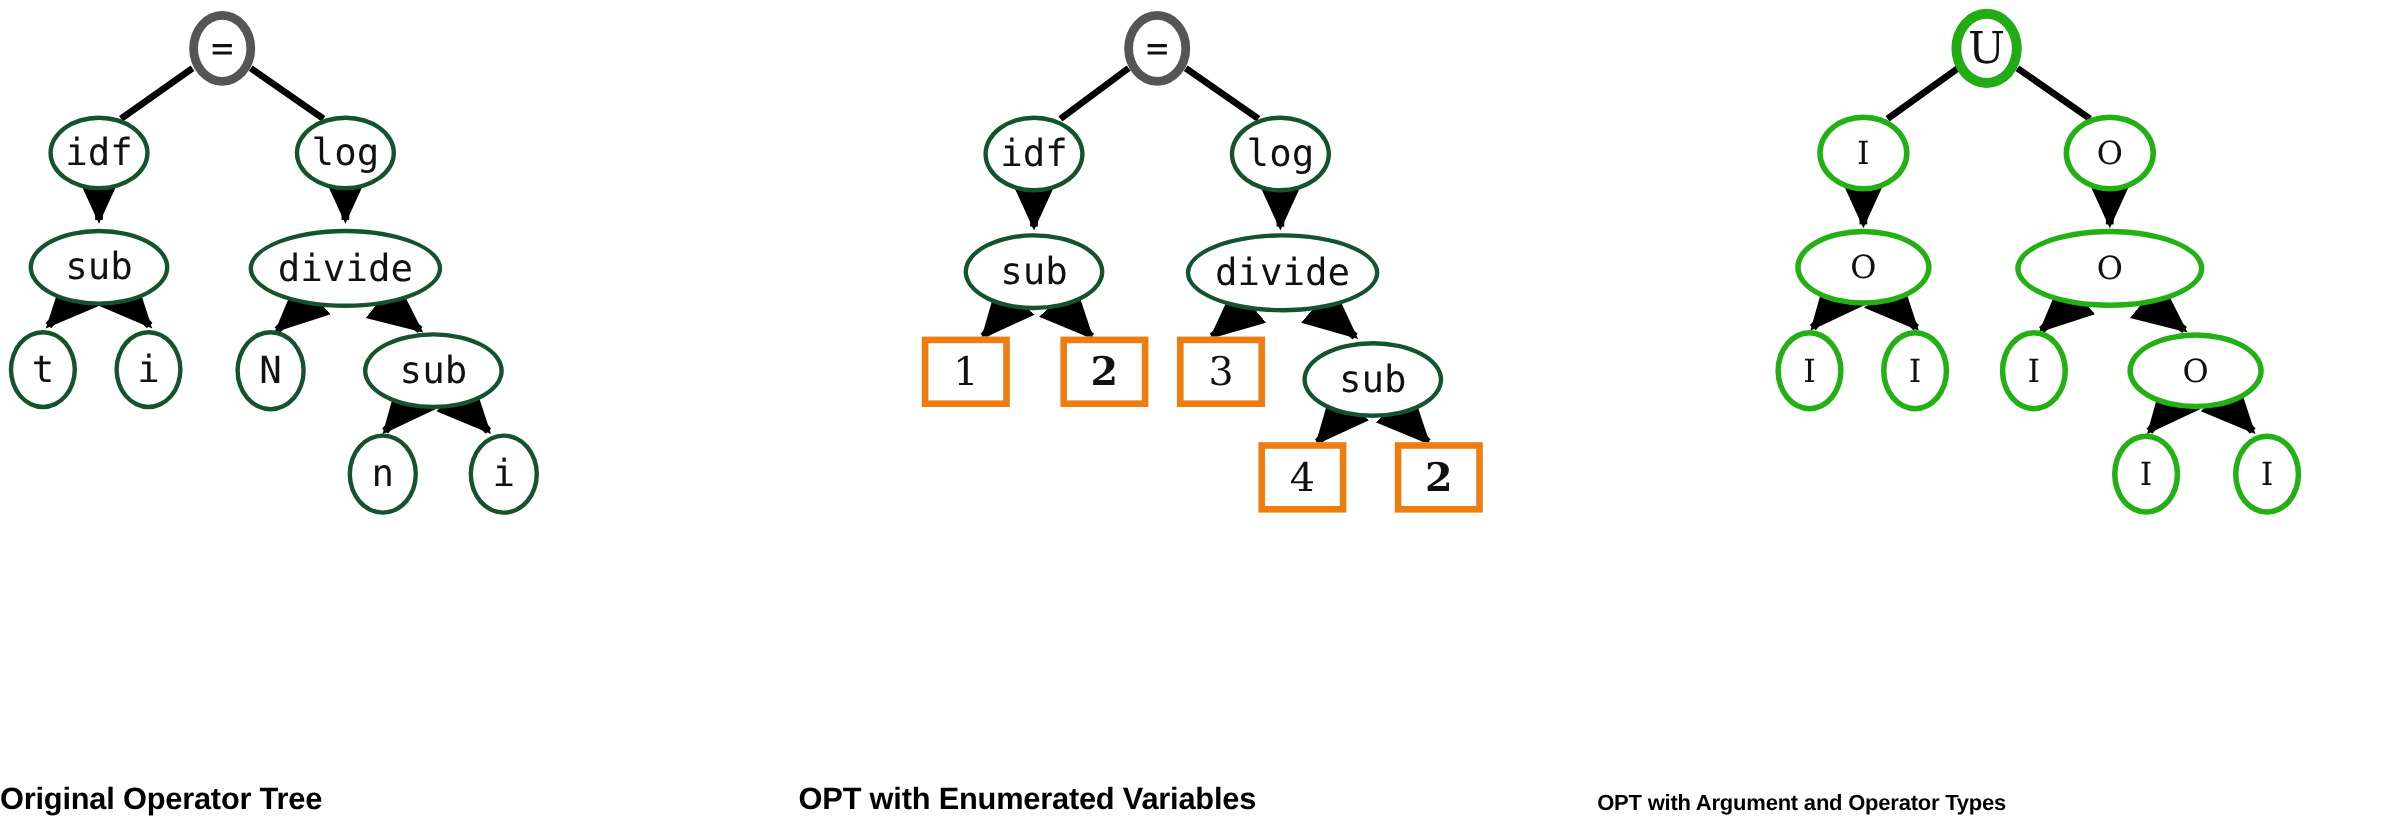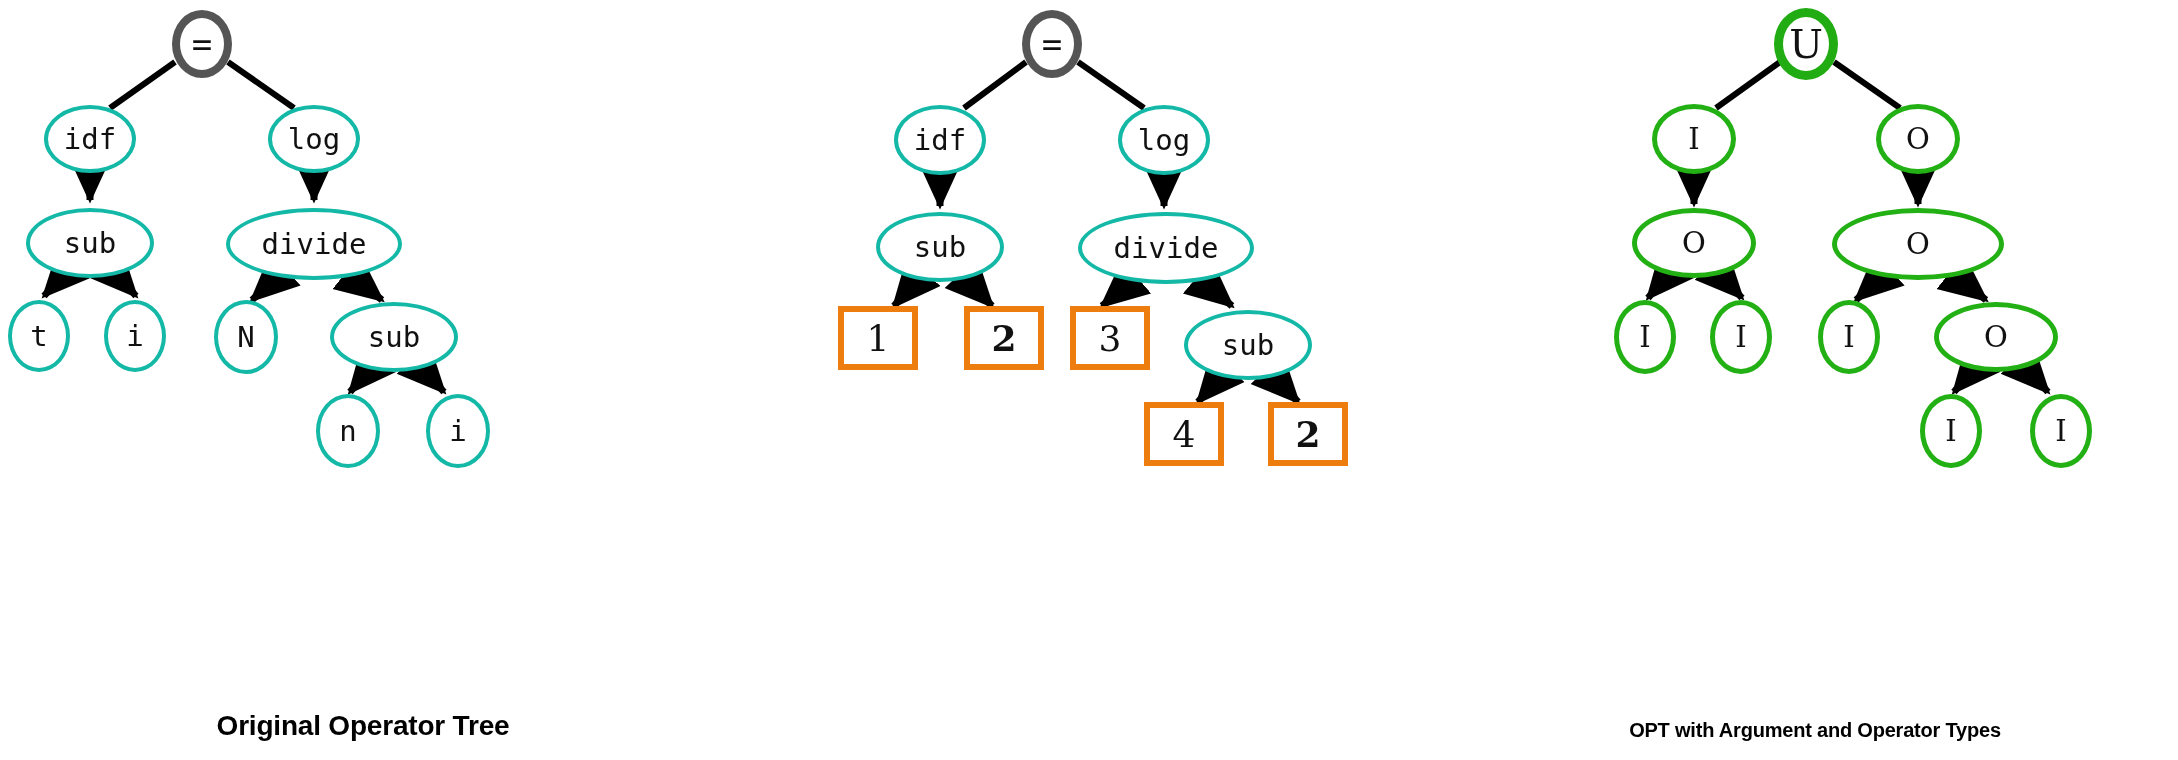--- a/index.html
+++ b/index.html
@@ -28,21 +28,21 @@
     box-sizing:border-box;
     display:flex;align-items:center;justify-content:center;
     background:#ffffff;
     border-radius:50%;
     font-family:"DejaVu Sans Mono","Liberation Mono",monospace;
     color:#111111;
     line-height:1;
     white-space:nowrap;
     z-index:2;
   }
-  .node.gray{border:4px solid #14b8a6;font-size:29px;}
+  .node.gray{border:4px solid #14532d;font-size:34px;}
   .node.gray.root{border:8px solid #555555;font-size:34px;}
   .node.green{border:5px solid #22b014;font-size:29px;
               font-family:"DejaVu Serif","Liberation Serif",serif;}
   .node.green.root{border:9px solid #20ac12;font-size:40px;}
 
   
   .boxleaf{
     position:absolute;
     box-sizing:border-box;
     display:flex;align-items:center;justify-content:center;
@@ -54,21 +54,21 @@
     color:#111111;
     z-index:2;
   }
   .boxleaf.bold{font-weight:bold;}
 
   
   .caption{
     position:absolute;
     bottom:18px;
     width:726px;
-    text-align:center;
+    text-align:left;
     font-family:"Liberation Sans", sans-serif;
     font-weight:bold;
     font-size:28px;
     color:#000000;
     letter-spacing:-0.2px;
   }
   #caption-3{font-size:20px;}
 </style>
 </head>
 <body>
@@ -150,20 +150,21 @@
       <div class="node gray" style="left:352px;top:212px;width:176px;height:72px;">divide</div>
 
       <div class="boxleaf" style="left:112px;top:306px;width:80px;height:64px;">1</div>
       <div class="boxleaf bold" style="left:238px;top:306px;width:80px;height:64px;">2</div>
       <div class="boxleaf" style="left:344px;top:306px;width:80px;height:64px;">3</div>
       <div class="node gray" style="left:458px;top:310px;width:128px;height:70px;">sub</div>
 
       <div class="boxleaf" style="left:418px;top:402px;width:80px;height:64px;">4</div>
       <div class="boxleaf bold" style="left:542px;top:402px;width:80px;height:64px;">2</div>
     </div>
+    <div class="caption" id="caption-2">OPT with Enumerated Variables</div>
   </div>
 
   <div class="panel" id="panel-3">
     <div class="tree-area">
       <svg class="edges" viewBox="0 0 726 680">
         <defs>
           <marker id="ah3" markerWidth="9" markerHeight="9" refX="6.5" refY="3.2" orient="auto">
             <path d="M0,0 L7,3.2 L0,6.4 z" fill="#000000"></path>
           </marker>
         </defs>

